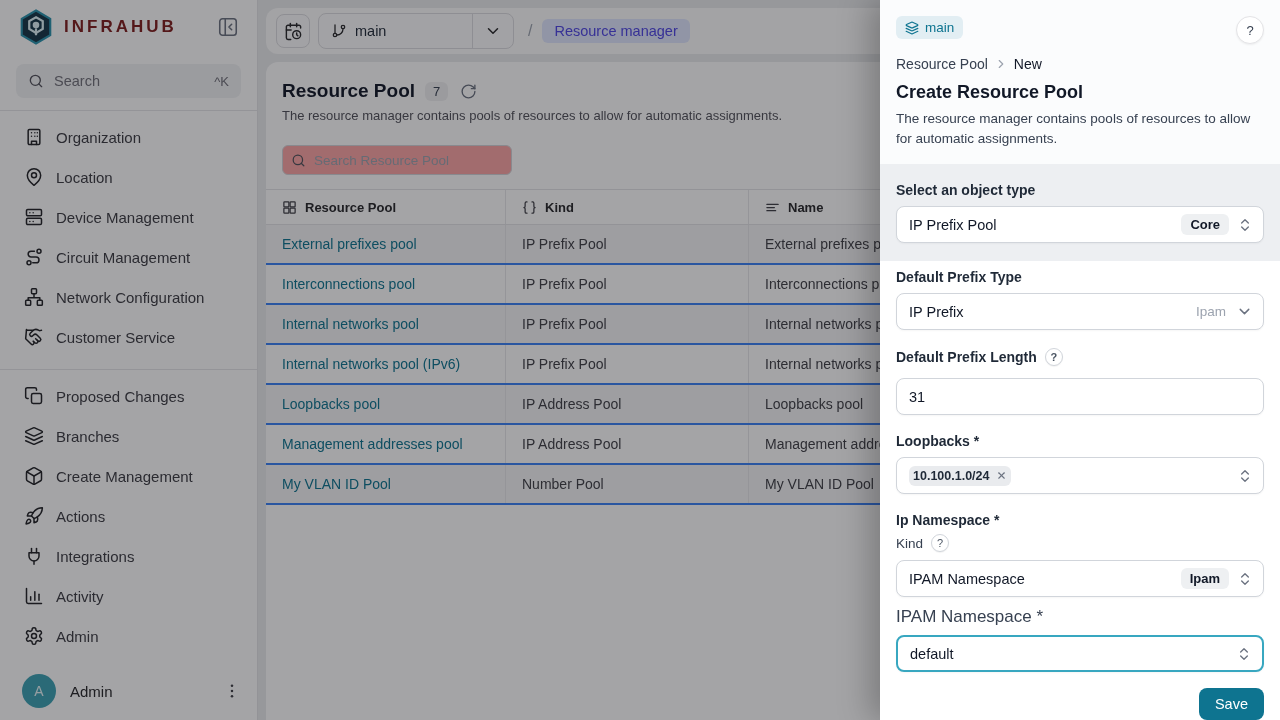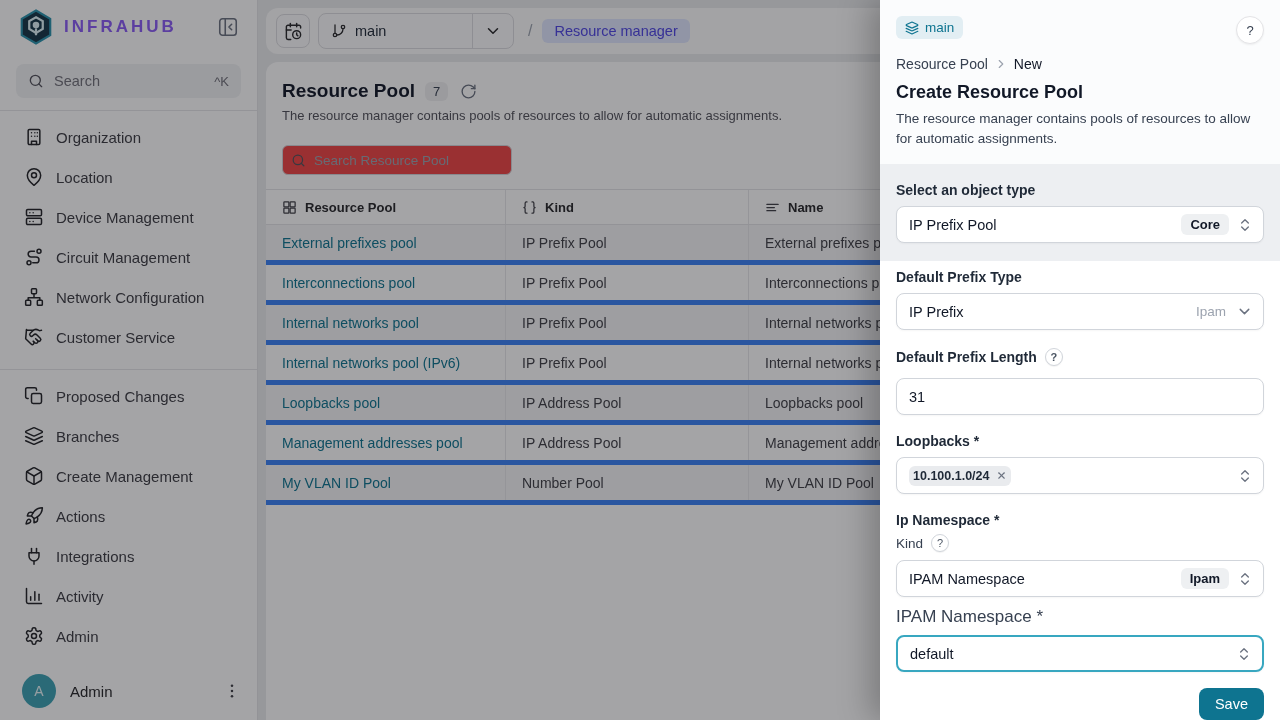--- a/index.html
+++ b/index.html
@@ -5,21 +5,21 @@
   * { margin:0; padding:0; box-sizing:border-box; }
   html,body { width:1280px; height:720px; overflow:hidden; background:#ebecee;
     font-family:"Liberation Sans","DejaVu Sans",sans-serif; color:#18181b; }
   svg { display:block; }
 
   
   .sidebar { position:absolute; left:0; top:0; bottom:0; width:258px; background:#ffffff;
     border-right:1px solid #e4e4e7; z-index:1; }
   .logo-row { display:flex; align-items:center; height:54px; padding:0 16px 0 18px; }
   .logo-hex { width:36px; height:38px; margin-right:10px; }
-  .logo-text { font-size:17px; font-weight:800; letter-spacing:3px; color:#8b5cf6; flex:1; }
+  .logo-text { font-size:17px; font-weight:800; letter-spacing:3px; color:#7f1d1d; flex:1; }
   .collapse-btn { width:26px; height:26px; color:#6b7280; display:flex; align-items:center; justify-content:center; cursor:pointer; }
   .side-search { margin:10px 16px 0 16px; height:34px; background:#f1f2f4; border-radius:8px;
     display:flex; align-items:center; padding:0 12px; color:#71717a; cursor:text; }
   .side-search .mag { color:#52525b; margin-right:10px; }
   .side-search .ph { font-size:14.5px; flex:1; }
   .side-search .kbd { font-size:13px; color:#71717a; }
   .side-divider { height:1px; background:#e6e6e9; margin:12px 0 6px 0; }
   .nav-item { display:flex; align-items:center; height:40px; padding:0 16px 0 24px; cursor:pointer;
     font-size:15px; color:#3c3c43; font-weight:400; }
   .nav-item .nico { width:20px; height:20px; margin-right:12px; color:#222327; flex:none; }
@@ -46,33 +46,33 @@
   
   .content { position:absolute; left:266px; top:62px; right:0; bottom:0; background:#ffffff;
     border-top-left-radius:12px; overflow:hidden; z-index:1; }
   .page-head { padding:18px 16px 0 16px; }
   .title-row { display:flex; align-items:center; }
   .page-title { font-size:19px; font-weight:700; color:#111827; }
   .count-badge { margin-left:10px; background:#f1f1f3; border-radius:6px; padding:2px 8px; font-size:13px; color:#374151; }
   .refresh { margin-left:12px; color:#6b7280; cursor:pointer; }
   .page-sub { margin-top:6px; font-size:13px; color:#52525b; }
   .tbl-search { margin:22px 0 14px 16px; width:230px; height:30px; border:1px solid #d4d4d8; border-radius:6px;
-    background:#ef4444; display:flex; align-items:center; padding:0 8px; }
+    background:#fca5a5; display:flex; align-items:center; padding:0 8px; }
   .tbl-search input { border:none; outline:none; flex:1; font-size:13.5px; color:#111827; background:transparent;
     font-family:inherit; }
   .tbl-search input::placeholder { color:#9ca3af; }
   .tbl-search .mag { color:#52525b; margin-right:8px; }
   .table { width:100%; border-collapse:collapse; }
   .thead-row { border-top:1px solid #e4e4e7; border-bottom:1px solid #e4e4e7; height:36px; display:flex; }
   .th { display:flex; align-items:center; padding-left:16px; font-size:13px; font-weight:700; color:#27272a; }
   .th .hic { margin-right:8px; color:#3f3f46; }
   .col1 { width:239px; flex:none; }
   .col2 { width:243px; flex:none; }
   .col3 { flex:1; min-width:0; }
-  .trow { display:flex; height:40px; border-bottom:5px solid #3b82f6; align-items:stretch; }
+  .trow { display:flex; height:40px; border-bottom:2px solid #3b82f6; align-items:stretch; }
   .trow.odd { background:#f5f6f7; }
   .td { display:flex; align-items:center; padding-left:16px; font-size:14px; color:#3f3f46; white-space:nowrap; overflow:hidden; }
   .td.link { color:#0e7490; cursor:pointer; }
   .cell-sep { border-left:1px solid #e7e7ea; }
 
   
   .dim { position:absolute; inset:0; background:rgba(15,17,21,0.38); z-index:10; }
 
   
   .drawer { position:absolute; top:0; right:0; width:400px; height:720px; background:#ffffff; z-index:20;

